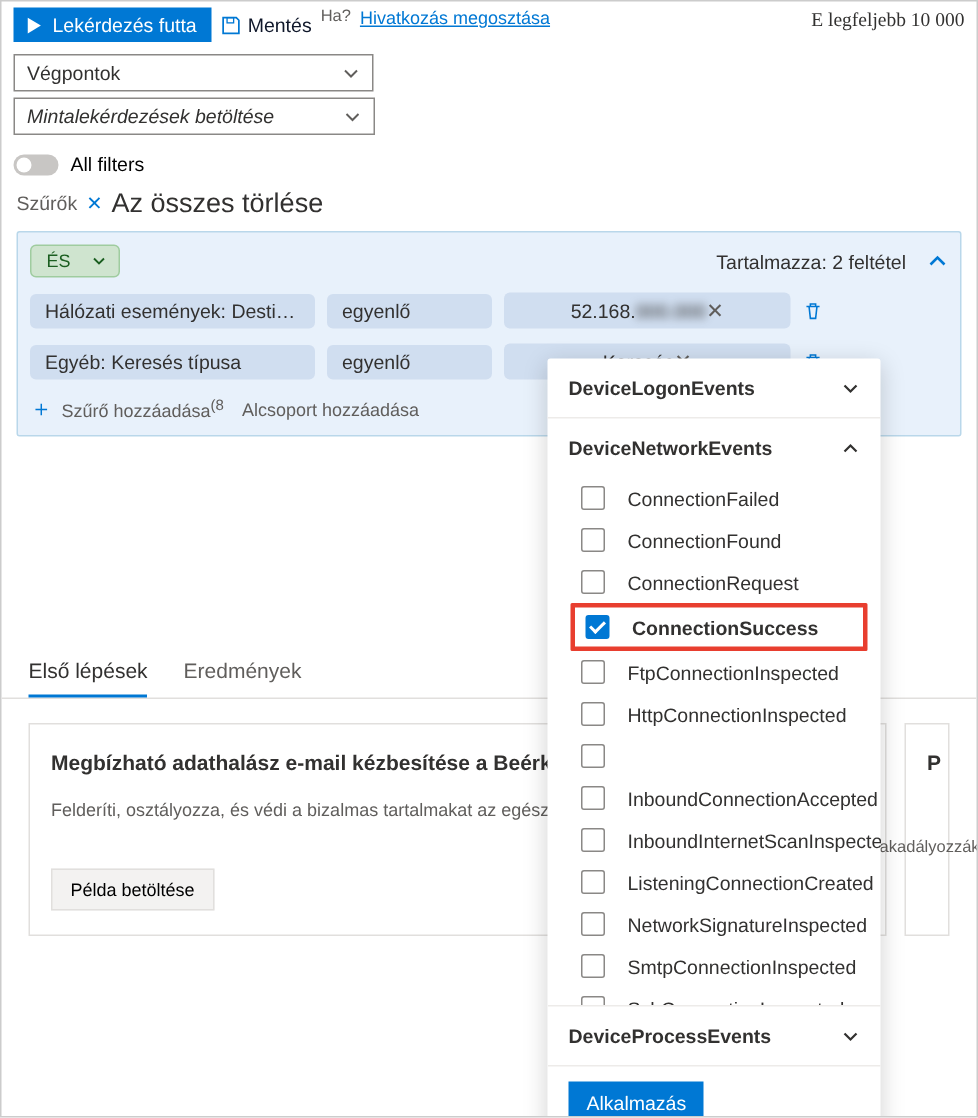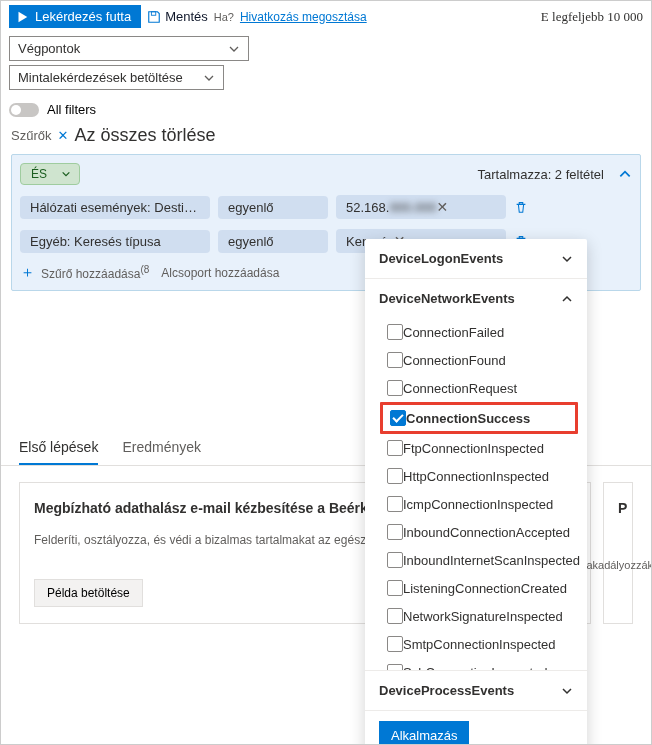--- a/index.html
+++ b/index.html
@@ -1,50 +1,50 @@
 <!DOCTYPE html>
 <html><head>
 <meta charset="utf-8">
 <style>
   * { box-sizing: border-box; margin: 0; padding: 0; font-family: "Segoe UI", sans-serif; }
   body { width: 652px; height: 745px; background: #fff; border: 1px solid #ccc; overflow: hidden; position: relative; font-size: 13px; color: #323130; }
 
-  .toolbar { display: flex; align-items: center; gap: 6px; padding: 4px 8px; }
+  .toolbar { display: flex; gap: 6px; padding: 4px 8px; }
   .run-btn { display: flex; align-items: center; gap: 6px; background: #0078d4; color: #fff; border: none; padding: 4px 10px 4px 6px; cursor: pointer; font-size: 13px; }
   .run-btn svg { width: 14px; height: 14px; fill: #fff; }
   .tb-item { display: flex; align-items: center; gap: 4px; color: #0f172a; font-size: 13px; cursor: pointer; }
   .tb-item svg { width: 14px; height: 14px; fill: #0078d4; }
   .tb-small { font-size: 11px; color: #605e5c; }
   .tb-link { color: #0078d4; text-decoration: underline; cursor: pointer; font-size: 12px; }
   .tb-right { margin-left: auto; color: #323130; font-size: 13px; white-space: nowrap; font-family: Liberation Serif, serif; }
 
   .selects-row { display: flex; gap: 4px; padding: 4px 8px; flex-direction: column; }
   .select-box { display: flex; align-items: center; justify-content: space-between; border: 1px solid #8a8886; padding: 4px 8px; background: #fff; font-size: 13px; cursor: pointer; }
   .select-box.endpoints { width: 240px; }
-  .select-box.samples { width: 215px; }
+  .select-box.samples { width: 241px; font-style: italic; }
   .chev { width: 12px; height: 12px; }
 
   .filterbar { display: flex; align-items: center; gap: 8px; padding: 8px 8px 6px; color: #000000; }
   .toggle { width: 30px; height: 14px; background: #c8c6c4; border-radius: 7px; position: relative; }
   .toggle::after { content: ""; width: 10px; height: 10px; background: #fff; border-radius: 50%; position: absolute; top: 2px; left: 2px; }
 
   .filters-head { display: flex; align-items: center; gap: 6px; padding: 2px 10px 8px; font-size: 13px; color: #605e5c; }
   .filters-head .x { color: #0078d4; cursor: pointer; }
   .filters-head .clear { color: #323130; font-size: 18px; }
 
   .filter-panel { margin: 0 10px; border: 1px solid #b9d7ea; background: #e8f1fb; border-radius: 2px; padding: 8px; }
   .panel-top { display: flex; align-items: center; }
   .and-chip { display: flex; align-items: center; gap: 14px; background: #cfe4cf; border: 1px solid #9fcc9f; border-radius: 4px; padding: 3px 8px 3px 10px; color: #1b5e20; font-size: 12px; }
   .panel-summary { margin-left: auto; color: #323130; font-size: 13px; }
   .collapse { margin-left: 14px; cursor: pointer; }
   .cond-row { display: flex; align-items: center; gap: 8px; margin-top: 10px; }
   .chip { background: #d0def0; border-radius: 4px; padding: 4px 10px; font-size: 13px; color: #323130; white-space: nowrap; overflow: hidden; text-overflow: ellipsis; }
   .chip.field { width: 190px; }
   .chip.op { width: 110px; }
-  .chip.val { width: 170px; display: flex; align-items: center; justify-content: flex-start; position: relative; }
+  .chip.val { width: 191px; display: flex; align-items: center; justify-content: center; position: relative; }
   .chip.val .xin { color: #605e5c; font-size: 14px; cursor: pointer; }
   .blur { filter: blur(3px); }
   .trash { width: 14px; height: 14px; cursor: pointer; }
   .add-row { display: flex; align-items: center; gap: 6px; margin-top: 10px; font-size: 12px; }
   .plus { color: #0078d4; font-size: 15px; cursor: pointer; }
   .add-link { color: #605e5c; cursor: pointer; }
   .sup { font-size: 10px; vertical-align: super; }
 
   .tabs { display: flex; gap: 24px; padding: 0 18px; margin-top: 140px; border-bottom: 1px solid #e1dfdd; }
   .tab { padding: 8px 0; color: #605e5c; cursor: pointer; font-size: 14px; }
@@ -55,21 +55,21 @@
   .card h4 { font-size: 14px; font-weight: 600; margin-bottom: 12px; line-height: 1.4; }
   .card p { font-size: 12px; color: #605e5c; line-height: 1.5; }
   .card button { margin-top: auto; align-self: flex-start; background: #f3f2f1; border: 1px solid #e1dfdd; padding: 6px 12px; cursor: pointer; font-size: 12px; }
 
   
   .dropdown { position: absolute; top: 238px; left: 364px; width: 222px; background: #fff; box-shadow: 0 4px 16px rgba(0,0,0,0.18); z-index: 50; border-radius: 2px; }
   .dd-group { display: flex; justify-content: space-between; align-items: center; padding: 12px 14px; font-weight: 600; font-size: 13px; cursor: pointer; }
   .dd-items { max-height: 352px; overflow-y: auto; padding: 0 0 6px 0; }
   .dd-items::-webkit-scrollbar { width: 7px; }
   .dd-items::-webkit-scrollbar-thumb { background: #c8c6c4; border-radius: 4px; }
-  .dd-item { display: flex; align-items: center; gap: 0; padding: 6px 14px 6px 22px; font-size: 13px; cursor: pointer; }
+  .dd-item { display: flex; align-items: center; gap: 15px; padding: 6px 14px 6px 22px; font-size: 13px; cursor: pointer; }
   .cb { width: 16px; height: 16px; border: 1px solid #8a8886; border-radius: 2px; flex-shrink: 0; display: flex; align-items: center; justify-content: center; }
   .cb.checked { background: #0078d4; border-color: #0078d4; }
   .cb.checked::after { content: ""; width: 4px; height: 8px; border: solid #fff; border-width: 0 2px 2px 0; transform: rotate(45deg); margin-top: -2px; }
   .dd-hl { border: 3px solid #e83e2f; border-radius: 1px; margin: 0 9px 0 15px; padding: 3px 3px; font-weight: bold; }
   .dd-hl .dd-item { padding: 2px 0 2px 4px; }
   .dd-footer { padding: 10px 14px 14px; }
   .apply-btn { background: #0078d4; color: #fff; border: none; padding: 7px 12px; cursor: pointer; font-size: 13px; }
   .dd-sep { border-top: 1px solid #edebe9; }
 
   .side-text { position: absolute; top: 542px; left: 564px; font-size: 11px; color: #605e5c; line-height: 1.4; }
@@ -227,21 +227,20 @@
       <div class="dd-item">
         <div class="cb"></div>
         <span>FtpConnectionInspected</span>
       </div>
       <div class="dd-item">
         <div class="cb"></div>
         <span>HttpConnectionInspected</span>
       </div>
       <div class="dd-item">
         <div class="cb"></div>
-        <span>IcmpConnectionInspected</span>
       </div>
       <div class="dd-item">
         <div class="cb"></div>
         <span>InboundConnectionAccepted</span>
       </div>
       <div class="dd-item">
         <div class="cb"></div>
         <span>InboundInternetScanInspected</span>
       </div>
       <div class="dd-item">

